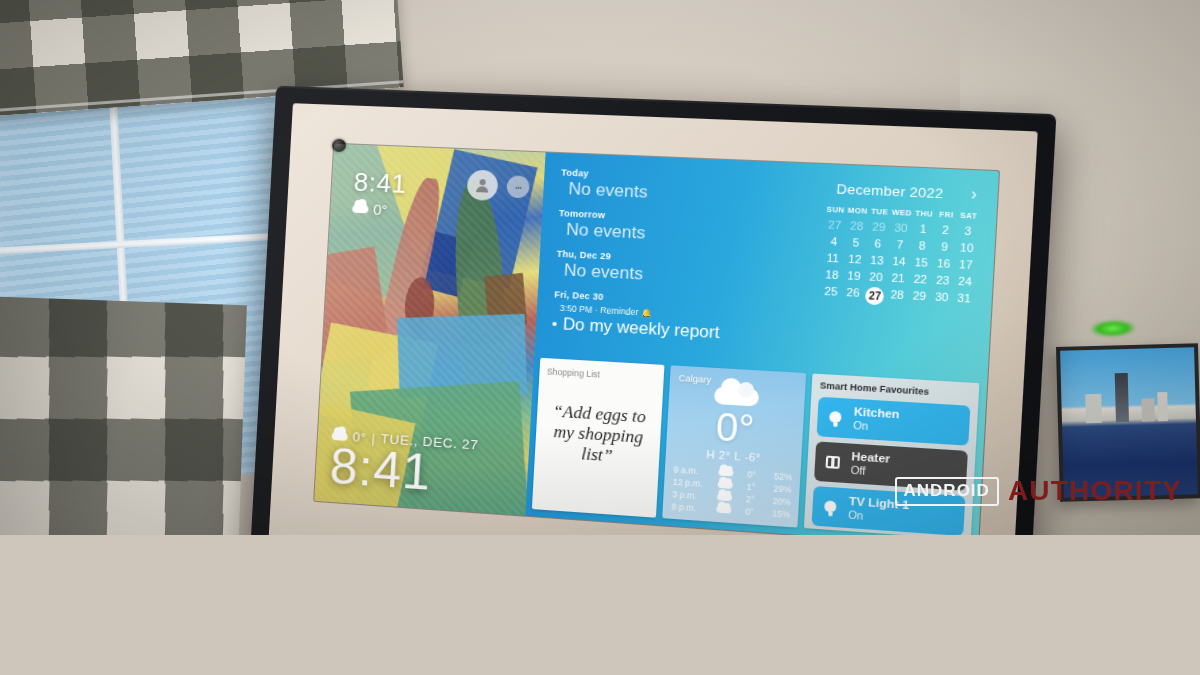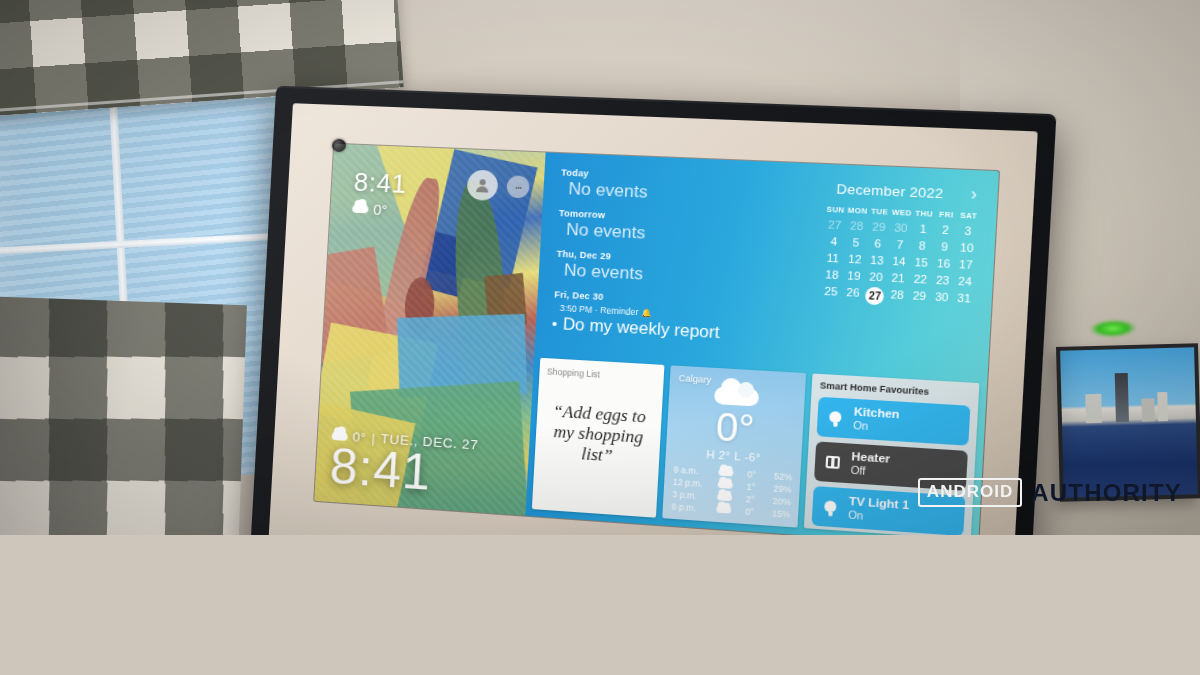--- a/index.html
+++ b/index.html
@@ -337,21 +337,21 @@
   .watermark {
     position: absolute; right: 18px; bottom: 28px; z-index: 40;
     display:flex; align-items:center; gap: 9px;
     font-family: "Liberation Sans", sans-serif;
   }
   .wm-box {
     border: 2px solid #f2f2f2; border-radius: 3px;
     padding: 2px 7px 3px; color:#f2f2f2;
     font-size: 17px; font-weight: 700; letter-spacing: 1px;
   }
-  .wm-txt { color:#0f172a; font-size: 24px; font-weight: 700; letter-spacing: 1.2px; }
+  .wm-txt { color:#7f1d1d; font-size: 28px; font-weight: 700; letter-spacing: 1.2px; }
 
   .vignette {
     position:absolute; inset:0; pointer-events:none; z-index:35;
     background: radial-gradient(ellipse at 50% 45%, rgba(0,0,0,0) 45%, rgba(0,0,0,.22) 100%);
   }
 </style>
 </head>
 <body>
 
 <div id="scene">

